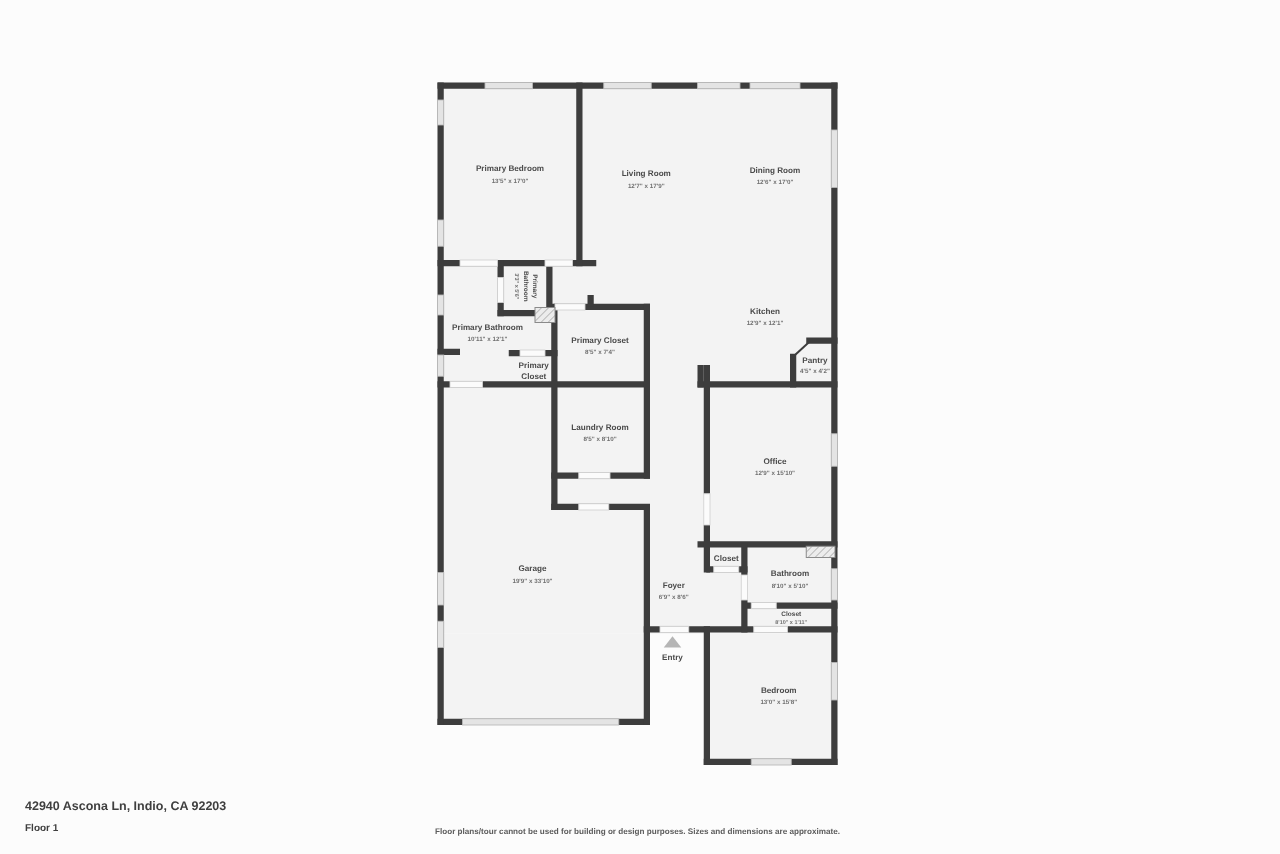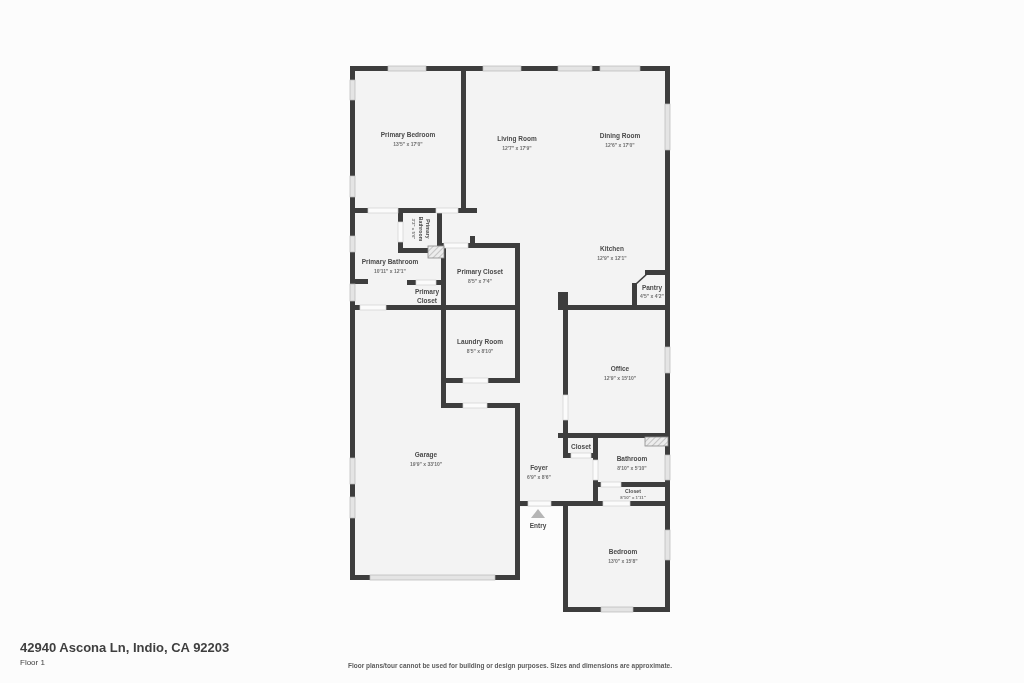--- a/index.html
+++ b/index.html
@@ -10,22 +10,22 @@
   .wall{fill:#3d3d3d;}
   .window{fill:#e4e4e4;stroke:#b8b8b8;stroke-width:0.7;}
   .doorgap{fill:#fbfbfb;stroke:#d2d2d2;stroke-width:0.7;}
   .hatchbox{fill:url(#hatch);stroke:#8a8a8a;stroke-width:0.8;}
   .doorline{stroke:#3d3d3d;stroke-width:1.6;fill:none;}
   .room-name{font-size:6.5px;font-weight:bold;fill:#4a4a4a;text-anchor:middle;}
   .room-dims{font-size:5px;font-weight:bold;fill:#707070;text-anchor:middle;}
   .room-name-sm{font-size:5.2px;font-weight:bold;fill:#4a4a4a;text-anchor:middle;}
   .room-dims-sm{font-size:4.4px;font-weight:bold;fill:#707070;text-anchor:middle;}
   .entry-tri{fill:#b5b5b5;}
-  .addr{position:absolute;left:20px;top:640px;font-size:13px;font-weight:bold;color:#3f3f3f;}
-  .floorlbl{position:absolute;left:20px;top:658px;font-size:8px;font-weight:normal;color:#3f3f3f;}
+  .addr{position:absolute;left:20px;top:640px;font-size:10px;font-weight:bold;color:#3f3f3f;}
+  .floorlbl{position:absolute;left:20px;top:658px;font-size:8px;font-weight:bold;color:#3f3f3f;}
   .disclaimer{position:absolute;left:260px;top:662px;width:500px;text-align:center;font-size:6.5px;font-weight:bold;color:#5c5c5c;}
 </style>
 </head>
 <body>
 
 <div class="canvas">
 
   <svg width="1024" height="683" viewBox="0 0 1024 683">
     <defs>
       <pattern id="hatch" width="4" height="4" patternTransform="rotate(45)" patternUnits="userSpaceOnUse">

